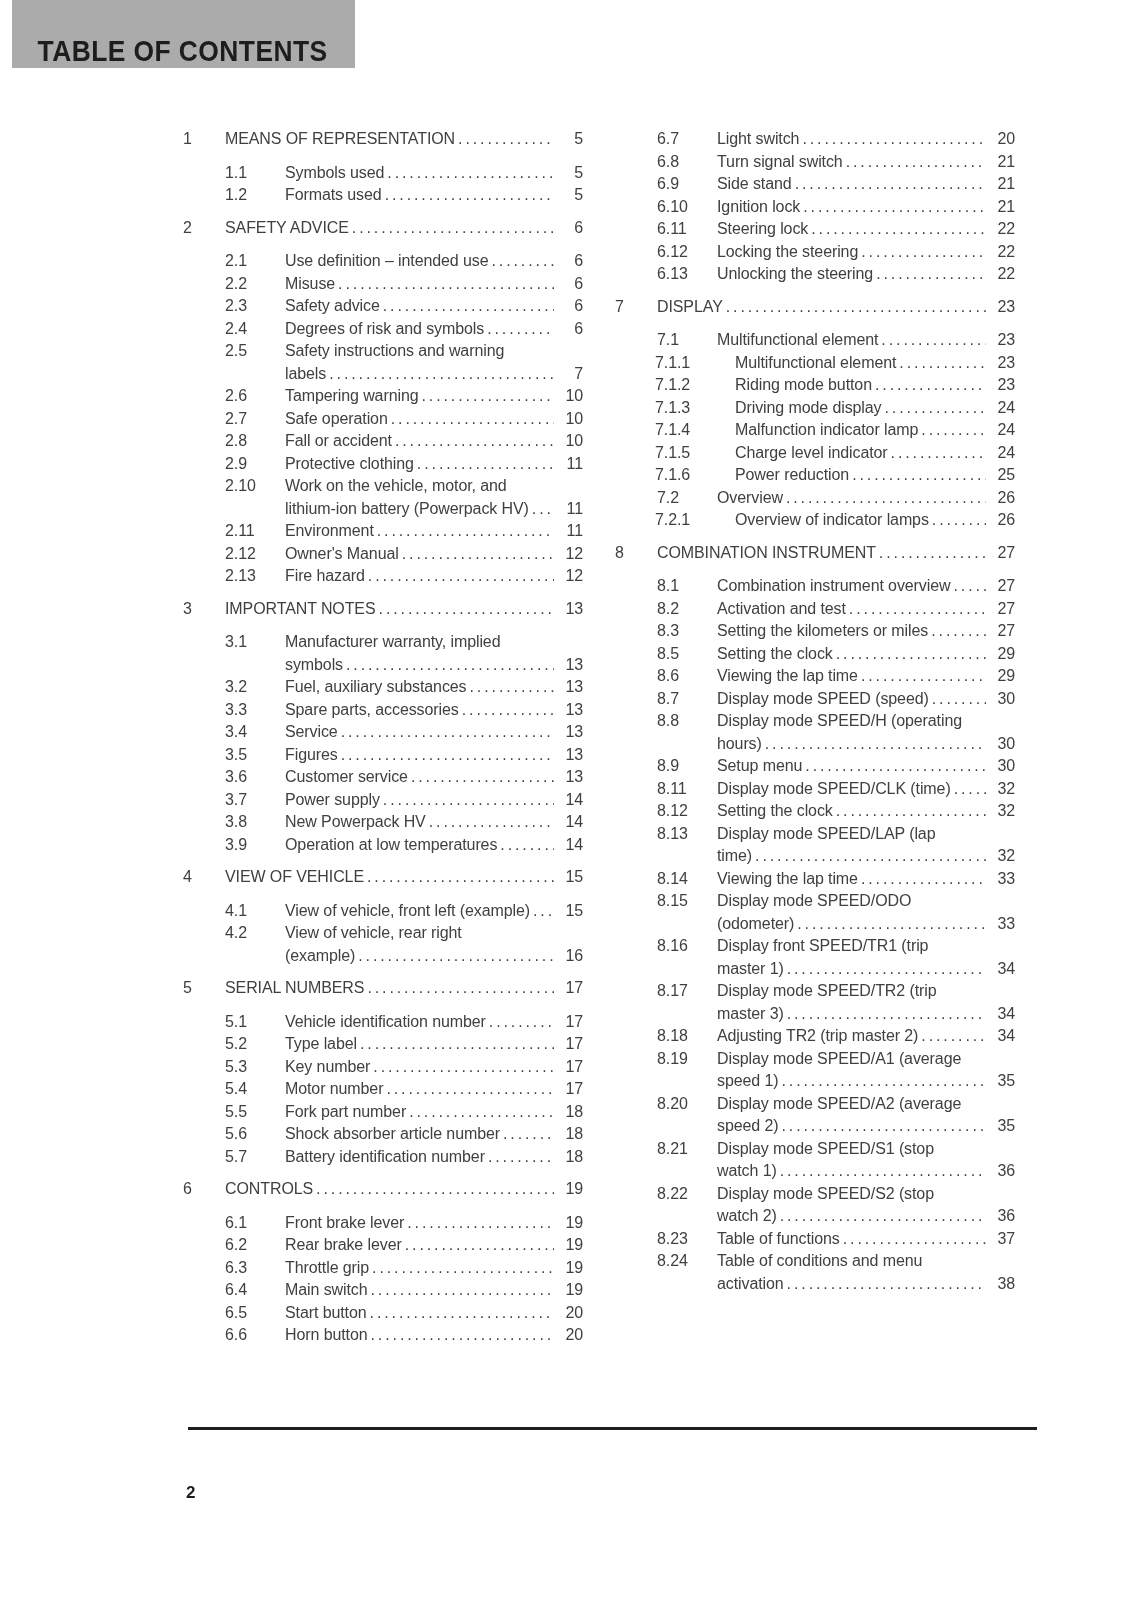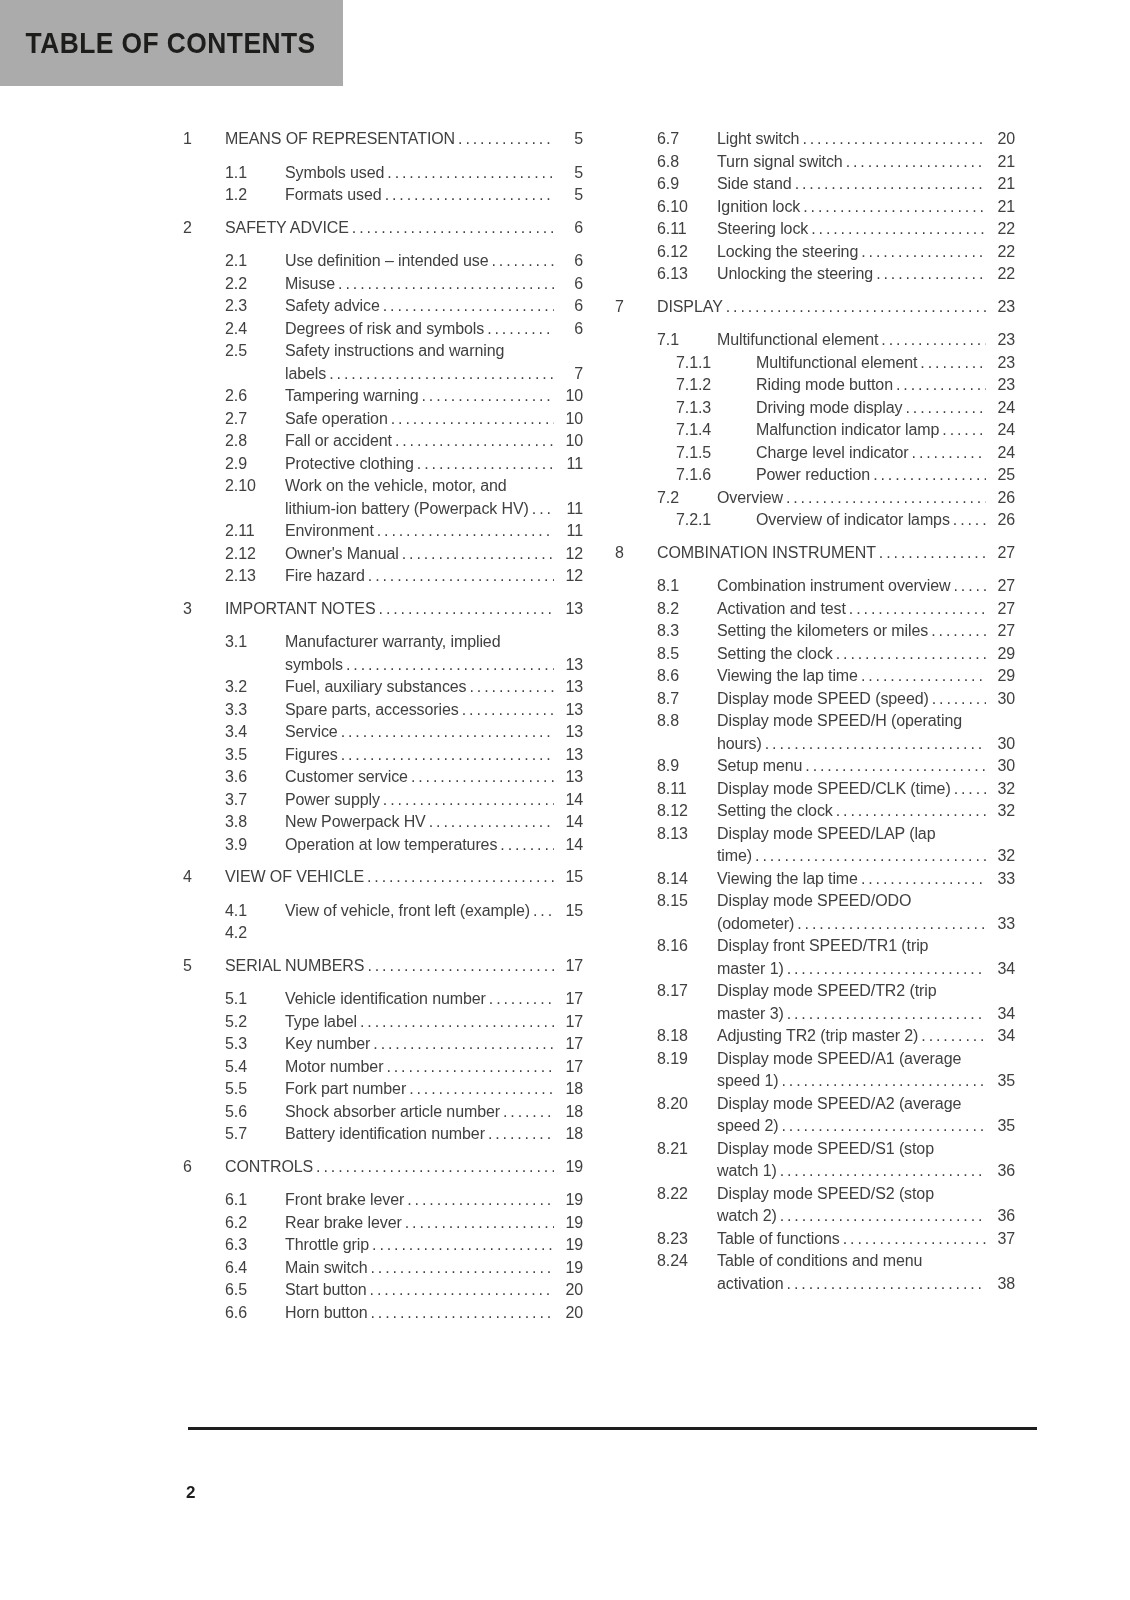--- a/index.html
+++ b/index.html
@@ -7,24 +7,24 @@
     position:relative;
     width:1130px; height:1600px;
     background:#ffffff;
     font-family:"Liberation Sans", sans-serif;
     color:#404040;
     overflow:hidden;
   }
 
   
   .header-box {
-    position:absolute; left:0; top:0;
-    width:343px; height:86px;
+    position:absolute; left:12px; top:0;
+    width:343px; height:68px;
     background:#ababab;
-    display:flex; align-items:center;
+    display:flex; align-items:flex-end;
   }
   .header-title {
     font-size:30px; font-weight:bold; color:#1d1d1b;
     padding-left:29px; white-space:nowrap;
     transform:scaleX(0.88); transform-origin:left center;
     letter-spacing:0.5px;
   }
 
   
   .toc {
@@ -33,21 +33,21 @@
     display:flex; gap:32px;
     font-size:16px; line-height:22.5px;
     letter-spacing:-0.1px;
   }
   .toc-col { width:400px; }
 
   .entry { display:flex; align-items:flex-start; }
   .entry .num { flex:0 0 auto; }
   .lvl1 .num { width:42px; }
   .lvl2 .num { margin-left:42px; width:60px; }
-  .lvl3 .num { margin-left:61px; width:80px; }
+  .lvl3 .num { margin-left:40px; width:80px; }
   .entry .body { flex:1 1 auto; min-width:0; display:block; }
 
   .tline { display:block; white-space:nowrap; }
   .tline.last { display:flex; }
   .ttext { flex:0 0 auto; }
   .leader {
     flex:1 1 auto; min-width:8px;
     overflow:hidden; white-space:nowrap;
     margin-left:3px; margin-right:5px;
   }
@@ -369,20 +369,28 @@
           <span class="body">
             <span class="tline last">
               <span class="ttext">View of vehicle, front left (example)</span>
               <span class="leader"></span>
               <span class="pagenum">15</span>
             </span>
           </span>
         </div>
         <div class="entry lvl2">
           <span class="num">4.2</span>
+          <span class="body">
+            <span class="tline">View of vehicle, rear right</span>
+            <span class="tline last">
+              <span class="ttext">(example)</span>
+              <span class="leader"></span>
+              <span class="pagenum">16</span>
+            </span>
+          </span>
         </div>
         <div class="entry lvl1">
           <span class="num">5</span>
           <span class="body">
             <span class="tline last">
               <span class="ttext">SERIAL NUMBERS</span>
               <span class="leader"></span>
               <span class="pagenum">17</span>
             </span>
           </span>

